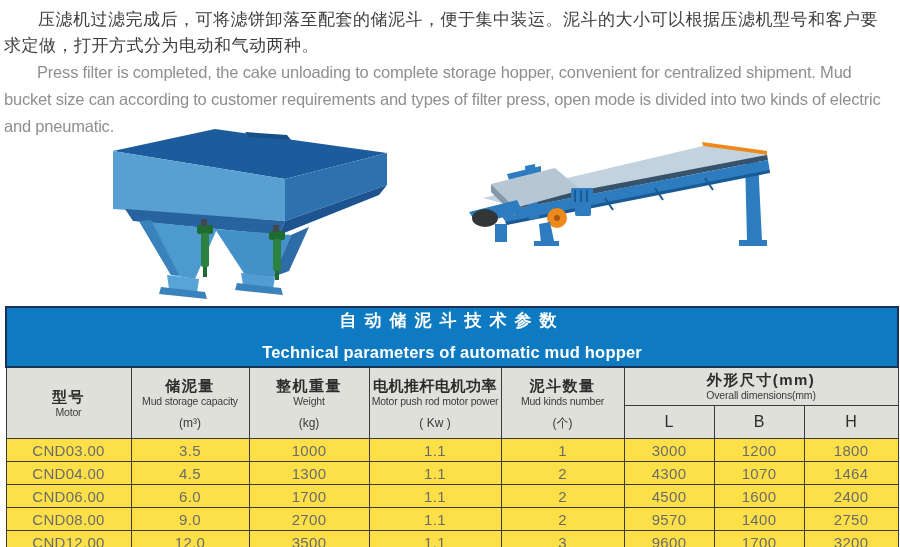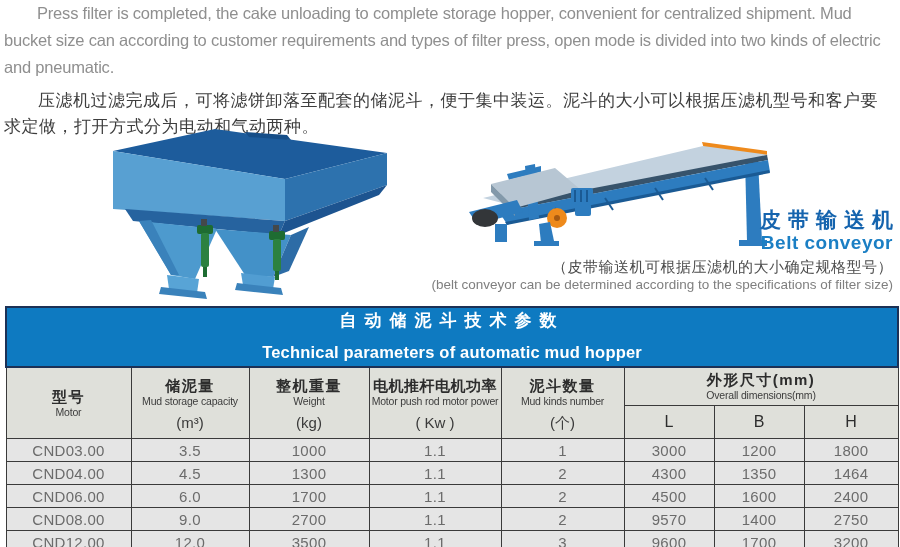--- a/index.html
+++ b/index.html
@@ -30,36 +30,36 @@
   .band th {
     background:#0e7ac1; border:2px solid #1c3156; color:#ffffff; padding:3px 0 4px;
   }
   .band-zh { font-size:17px; font-weight:bold; letter-spacing:8px; line-height:20px; }
   .band-en { font-size:16.5px; font-weight:bold; letter-spacing:0.2px; line-height:19px;margin-top:12px; }
   .params thead th.hcell {
     background:#dfe0da; font-weight:normal; vertical-align:middle; padding:3px 0;
   }
   .h-zh { font-size:15px; font-weight:bold; color:#2d2d2d; letter-spacing:1.5px; line-height:18px; }
   .h-en { font-size:10.5px; color:#3c3c3c; line-height:13px; letter-spacing:-0.2px; }
-  .h-unit { font-size:15px; color:#3a3a3a; margin-top:8px; line-height:14px; }
+  .h-unit { font-size:12px; color:#3a3a3a; margin-top:8px; line-height:14px; }
   th.subcell {
     background:#dfe0da; font-weight:normal; font-size:16px; color:#2d2d2d; height:33px;
   }
   .params tbody td {
-    background:#e5e5e5; text-align:center; font-size:15px; color:#6b6b6b;
+    background:#fde047; text-align:center; font-size:15px; color:#6b6b6b;
     height:23px; letter-spacing:0.3px;
   }
 </style>
 </head>
 <body>
 
 <div class="page">
 
+  <p class="intro zh">压滤机过滤完成后，可将滤饼卸落至配套的储泥斗，便于集中装运。泥斗的大小可以根据压滤机型号和客户要求定做，打开方式分为电动和气动两种。</p>
   <p class="intro en">Press filter is completed, the cake unloading to complete storage hopper, convenient for centralized shipment. Mud bucket size can according to customer requirements and types of filter press, open mode is divided into two kinds of electric and pneumatic.</p>
-  <p class="intro zh">压滤机过滤完成后，可将滤饼卸落至配套的储泥斗，便于集中装运。泥斗的大小可以根据压滤机型号和客户要求定做，打开方式分为电动和气动两种。</p>
 
   <div class="media">
 
     <svg class="hopper-img" width="310" height="180" viewBox="0 0 310 180">
 
       <polygon points="18,28 120,6 292,30 190,56" fill="#1d5c9c"></polygon>
       <polygon points="150,9 192,12 196,17 154,14" fill="#164e88"></polygon>
 
       <polygon points="18,28 190,56 190,98 18,86" fill="#58a0d2"></polygon>
 
@@ -126,26 +126,20 @@
       <line x1="126" y1="52" x2="126" y2="64" stroke="#1a5a94" stroke-width="2"></line>
       <line x1="132" y1="52" x2="132" y2="64" stroke="#1a5a94" stroke-width="2"></line>
       <rect x="120" y="66" width="16" height="12" rx="2" fill="#2d7cbf"></rect>
       <circle cx="102" cy="80" r="10" fill="#ee8a1c"></circle>
       <circle cx="102" cy="80" r="3" fill="#a85a12"></circle>
 
       <polygon points="84,86 95,84 99,103 86,105" fill="#2d7cbf"></polygon>
       <rect x="79" y="103" width="25" height="5" fill="#2d7cbf"></rect>
     </svg>
 
-    <div class="caption">
-      <div class="cap-zh">皮带输送机</div>
-      <div class="cap-en">Belt conveyor</div>
-      <div class="note-zh">（皮带输送机可根据压滤机的大小确定规格型号）</div>
-      <div class="note-en">(belt conveyor can be determined according to the specifications of filter size)</div>
-    </div>
   </div>
 
   <table class="params">
     <colgroup>
       <col style="width:125px">
         <col style="width:118px">
         <col style="width:120px">
       <col style="width:132px">
         <col style="width:123px">
       <col style="width:90px">
@@ -206,21 +200,21 @@
         <td>1200</td>
         <td>1800</td>
       </tr>
       <tr>
         <td>CND04.00</td>
         <td>4.5</td>
         <td>1300</td>
         <td>1.1</td>
         <td>2</td>
         <td>4300</td>
-        <td>1350</td>
+        <td>1070</td>
         <td>1464</td>
       </tr>
       <tr>
         <td>CND06.00</td>
         <td>6.0</td>
         <td>1700</td>
         <td>1.1</td>
         <td>2</td>
         <td>4500</td>
         <td>1600</td>

